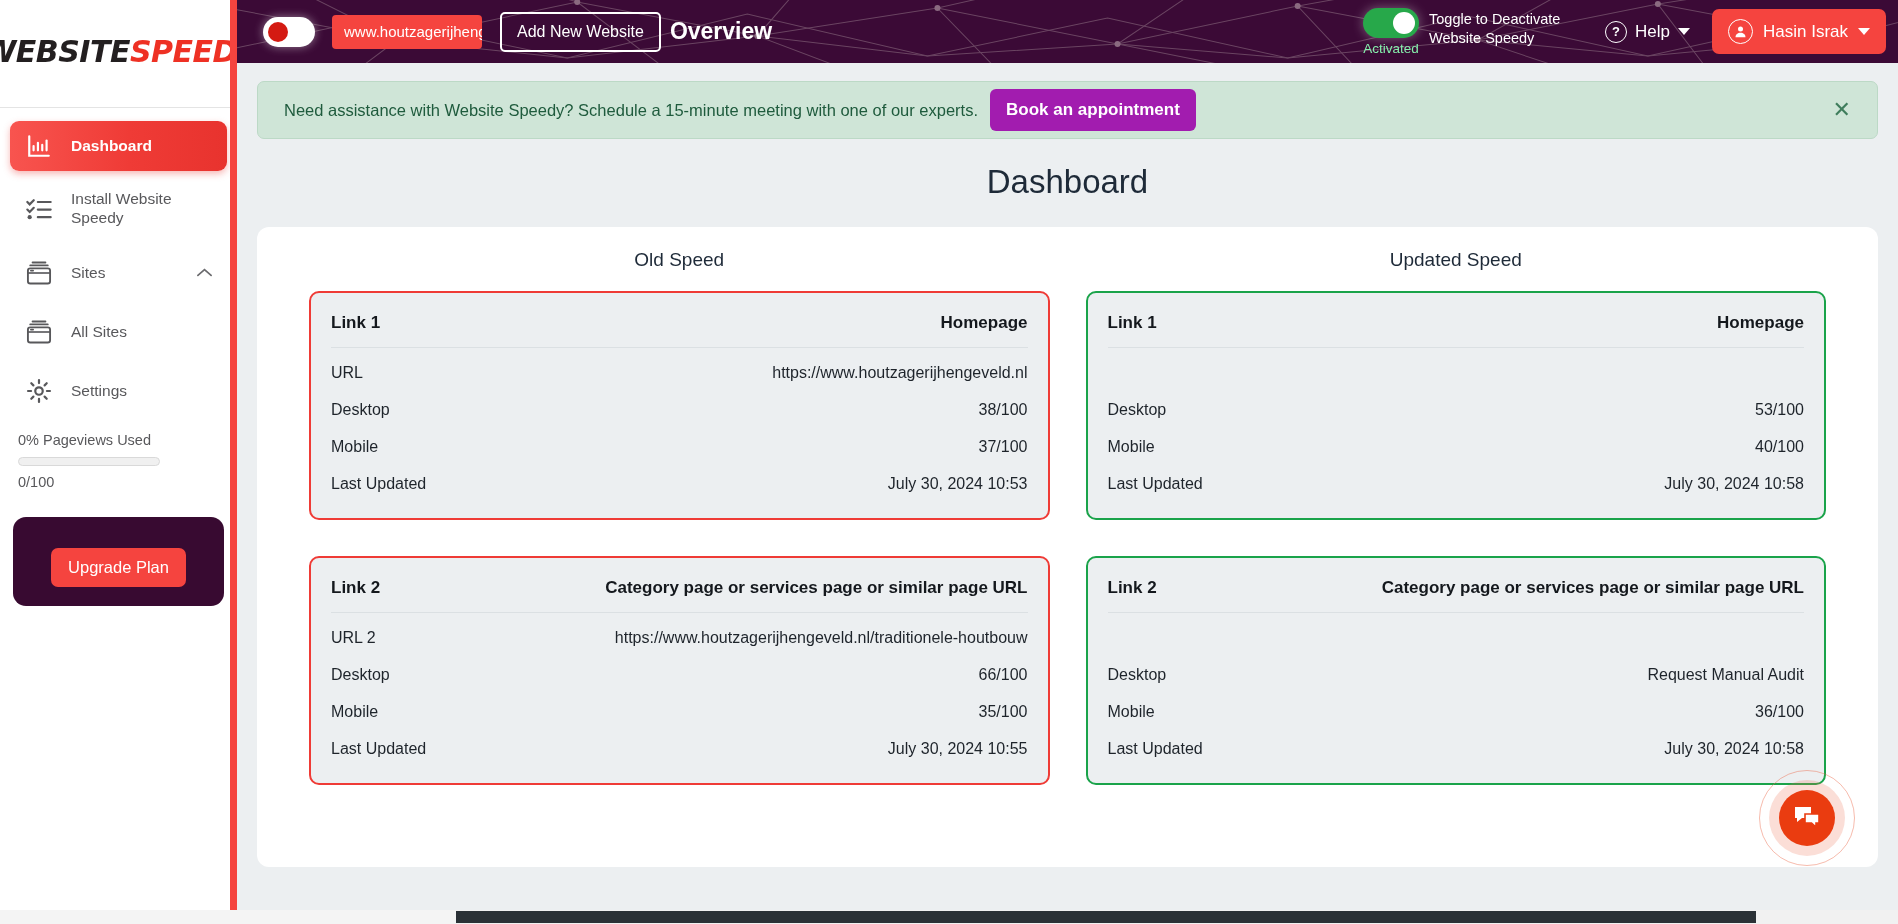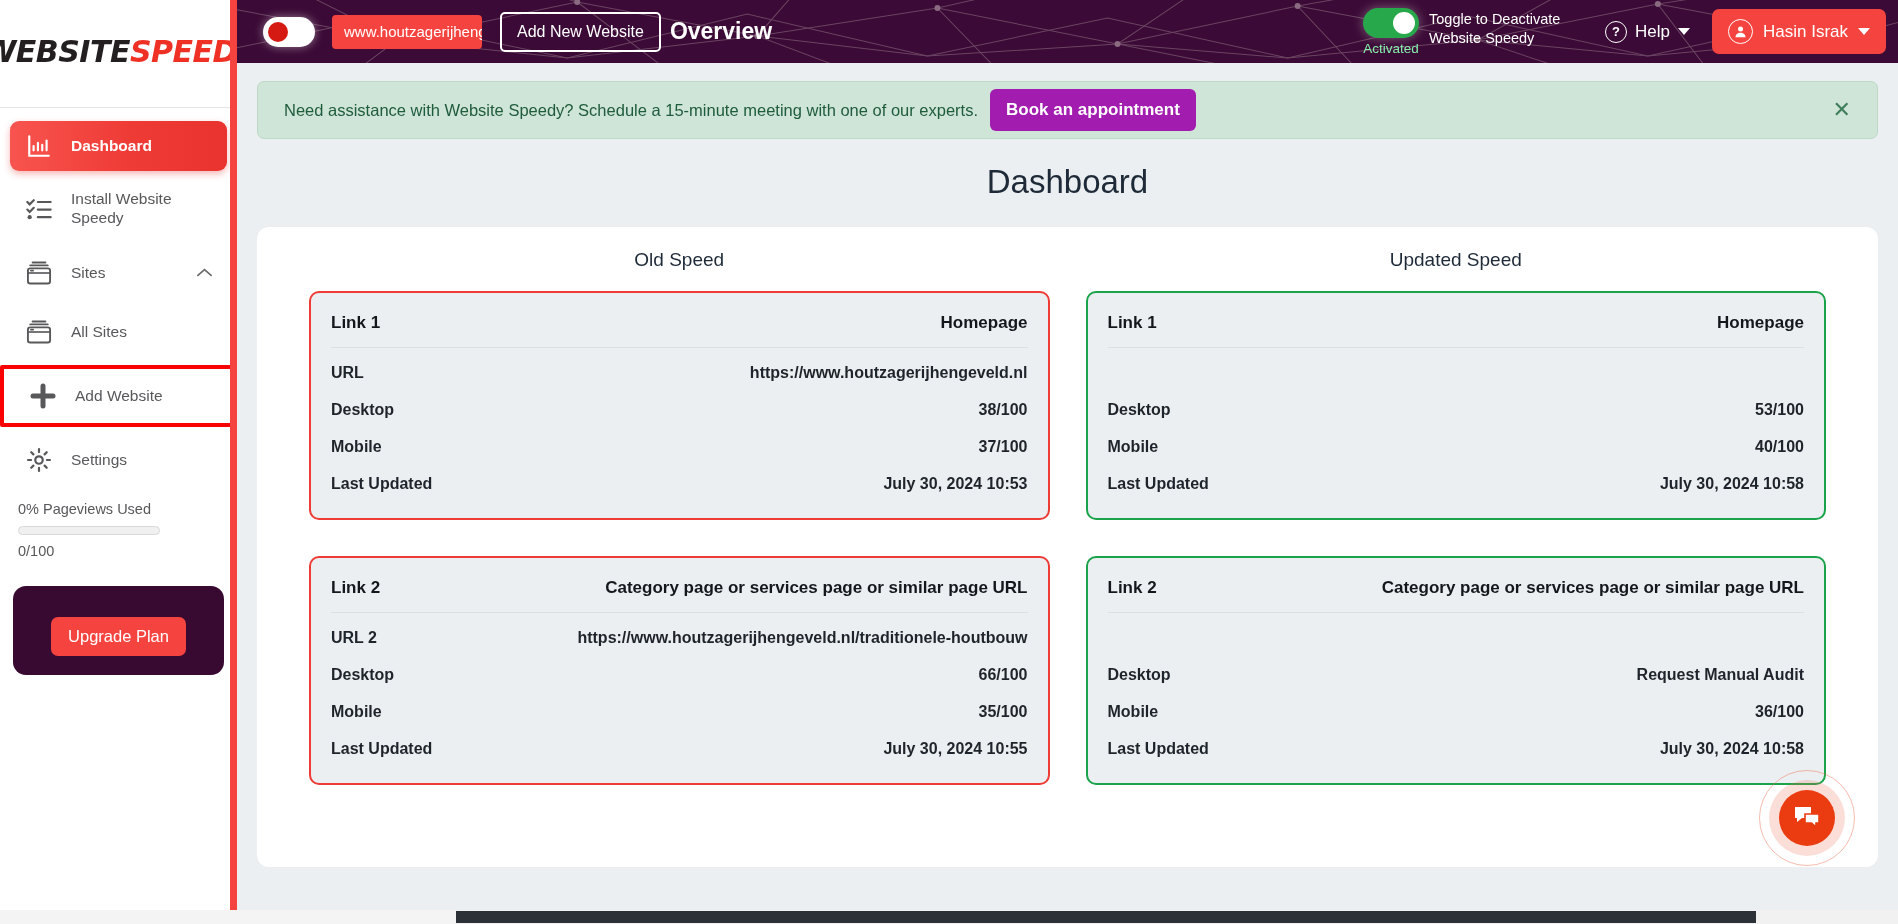--- a/index.html
+++ b/index.html
@@ -254,21 +254,20 @@
     display: flex; justify-content: space-between; align-items: center;
     font-size: 17px; font-weight: 700; color: #14181d;
     padding-bottom: 14px;
     border-bottom: 1px solid #dbe0e3;
   }
   .row {
     display: flex; justify-content: space-between; align-items: center;
     font-size: 16px; color: #1e242b;
     padding: 12.5px 0 0 0;
     min-height: 37px;
-    font-weight: bold;
   }
   .row .k { color: #1e242b; }
   .row .v { color: #1e242b; text-align: right; }
   .row.blank { min-height: 37px; }
 
   
   .chat-widget {
     position: absolute; right: 43px; bottom: 58px;
     width: 96px; height: 96px; z-index: 40;
     display: flex; align-items: center; justify-content: center;
@@ -394,29 +393,20 @@
             <rect x="2.5" y="8" width="19" height="13" rx="2"></rect>
             <path d="M2.5 12h19" stroke-width="1.4"></path>
             <path d="M5 10h2" stroke-width="1.4" stroke-linecap="round"></path>
             <path d="M4.5 5.5h15" stroke-linecap="round"></path>
             <path d="M6.5 3h11" stroke-linecap="round"></path>
           </svg>
         </span>
         <span class="nav-label">All Sites</span>
       </div>
 
-      <div class="nav-item highlight">
-        <span class="ico">
-          <svg width="30" height="30" viewBox="0 0 24 24" fill="none" stroke="#58585b" stroke-width="4" stroke-linecap="round">
-            <path d="M12 4v16"></path>
-              <path d="M4 12h16"></path>
-          </svg>
-        </span>
-        <span class="nav-label">Add Website</span>
-      </div>
 
       <div class="nav-item">
         <span class="ico">
           <svg width="28" height="28" viewBox="0 0 24 24" fill="none" stroke="#58585b" stroke-width="1.9">
             <circle cx="12" cy="12" r="3.2"></circle>
             <path d="M12 2.6v2.6M12 18.8v2.6M21.4 12h-2.6M5.2 12H2.6M18.6 5.4l-1.8 1.8M7.2 16.8l-1.8 1.8M18.6 18.6l-1.8-1.8M7.2 7.2L5.4 5.4" stroke-linecap="round"></path>
           </svg>
         </span>
         <span class="nav-label">Settings</span>
       </div>

